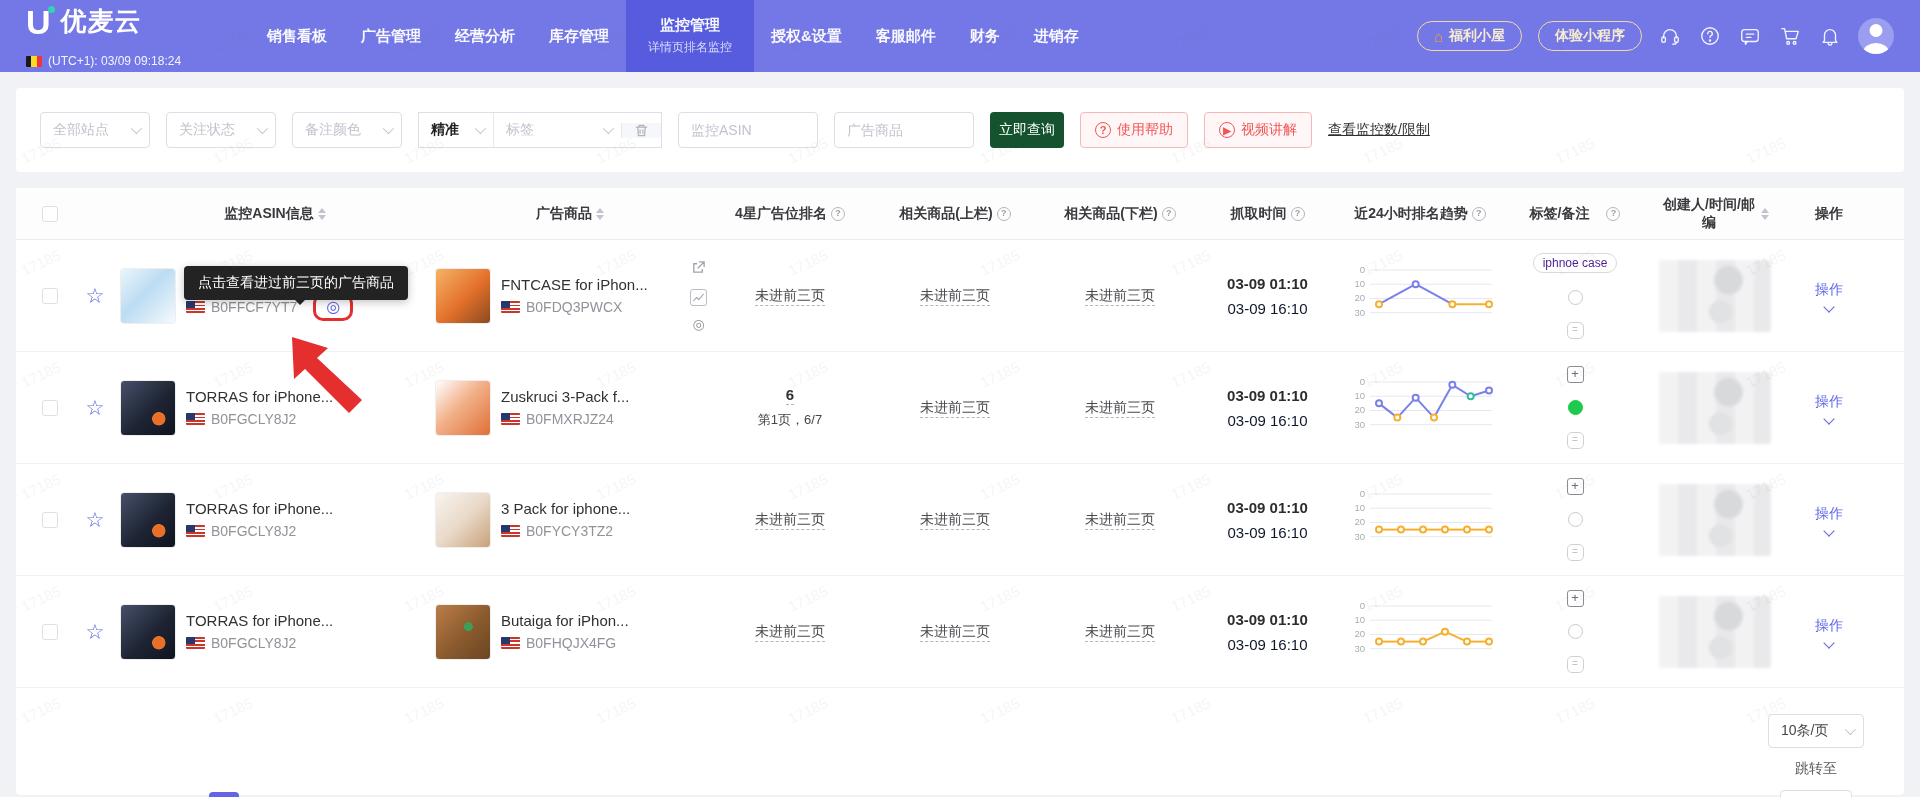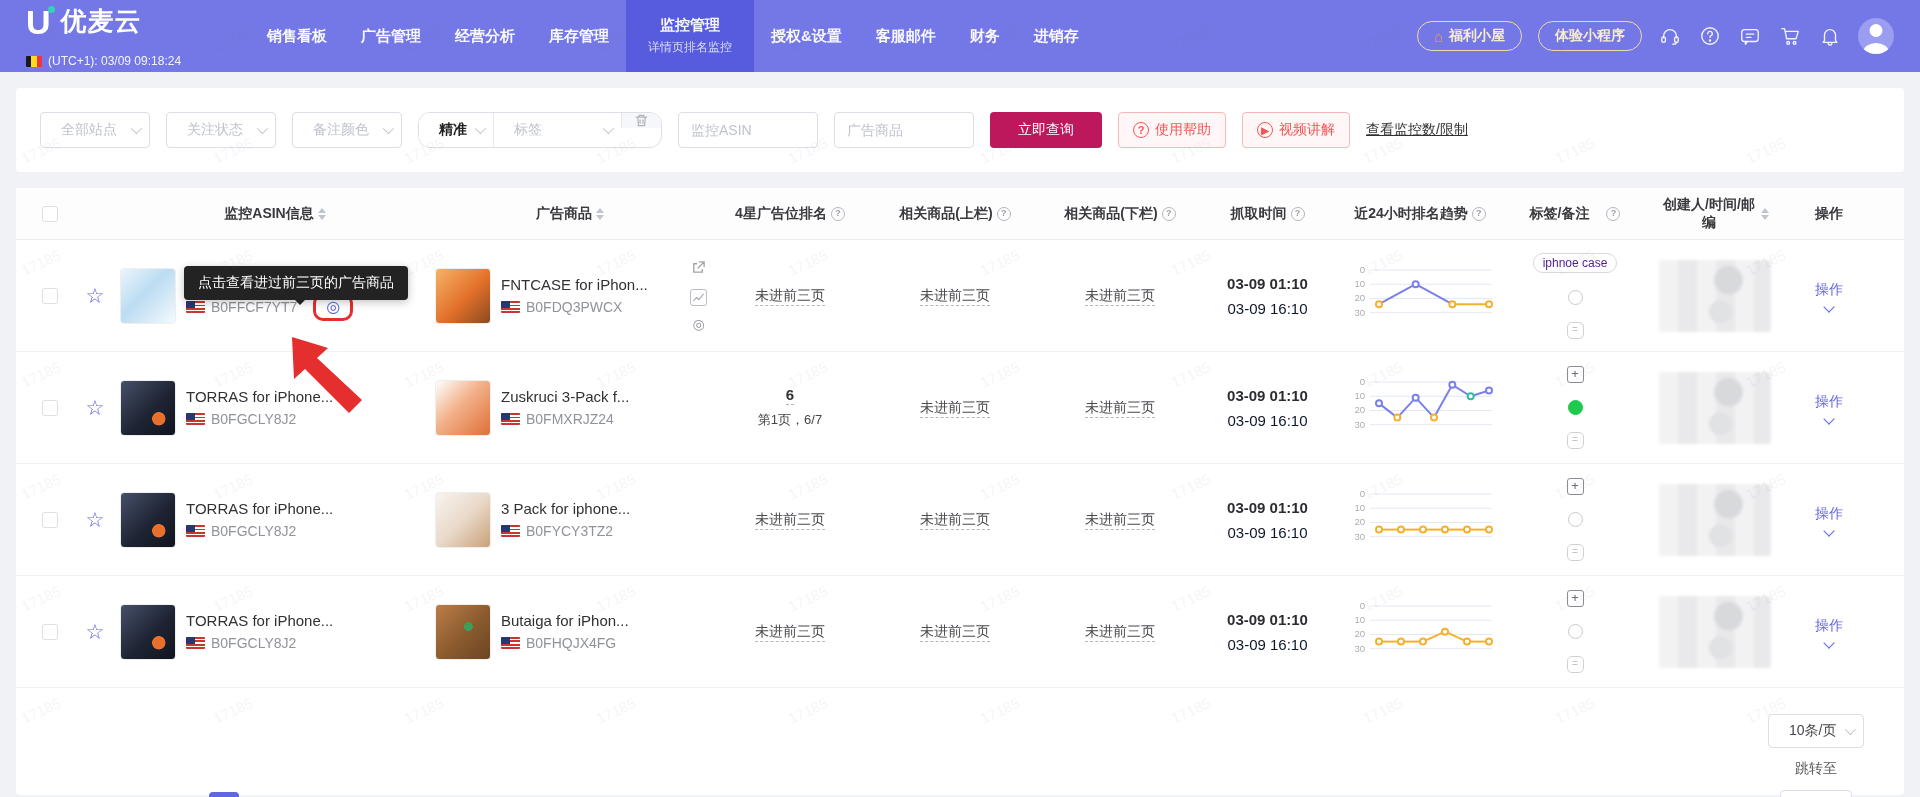--- a/index.html
+++ b/index.html
@@ -30,32 +30,32 @@
   .pill .house{color:#f5a623;font-size:15px;}
   .nav-icon{width:24px;height:24px;display:flex;align-items:center;justify-content:center;cursor:pointer;}
   .nav-icon svg{stroke:rgba(255,255,255,.9);fill:none;stroke-width:1.5;stroke-linecap:round;stroke-linejoin:round;}
   .avatar{width:36px;height:36px;border-radius:50%;background:#9a9df0;position:relative;overflow:hidden;cursor:pointer;}
   .avatar::before{content:"";position:absolute;top:6px;left:50%;transform:translateX(-50%);width:13px;height:13px;border-radius:50%;background:#fff;}
   .avatar::after{content:"";position:absolute;bottom:-7px;left:50%;transform:translateX(-50%);width:26px;height:18px;border-radius:50% 50% 0 0;background:#fff;}
 
   
   .filter-card{margin:16px;background:#fff;border-radius:4px;padding:24px;display:flex;align-items:center;gap:16px;position:relative;z-index:5;}
   .sel{height:36px;border:1px solid #dcdfe6;border-radius:4px;display:flex;align-items:center;justify-content:space-between;
-    padding:0 10px 0 20px;font-size:14px;color:#bfc3cc;background:#fff;cursor:pointer;}
+    padding:0 10px 0 12px;font-size:14px;color:#bfc3cc;background:#fff;cursor:pointer;}
   .sel .chev{width:8px;height:8px;border-right:1.5px solid #c0c4cc;border-bottom:1.5px solid #c0c4cc;transform:rotate(45deg) translateY(-2px);margin-left:8px;}
   .w110{width:110px;} .w140{width:140px;}
-  .compound{display:flex;align-items:flex-start;height:36px;border:1px solid #dcdfe6;border-radius:12px;overflow:hidden;}
+  .compound{display:flex;align-items:center;height:36px;border:1px solid #dcdfe6;border-radius:0;overflow:hidden;}
   .compound .sel{border:none;border-radius:0;height:100%;}
   .compound .sel.match{color:#222;font-weight:bold;width:74px;}
   .compound .sel.tagsel{border-left:1px solid #e7e9ee;width:128px;}
   .trash-btn{width:40px;background:#f6f7fa;border-left:1px solid #e7e9ee;display:flex;align-items:center;justify-content:center;cursor:pointer;}
   .trash-btn svg{stroke:#b0b3ba;fill:none;stroke-width:1.3;}
   .tinput{height:36px;border:1px solid #dcdfe6;border-radius:4px;padding:0 12px;font-size:14px;color:#333;outline:none;}
   .tinput::placeholder{color:#bfc3cc;}
-  .btn-primary{height:36px;background:#be185d;color:#fff;border:none;border-radius:4px;font-size:14px;padding:0 28px;cursor:pointer;}
+  .btn-primary{height:36px;background:#14532d;color:#fff;border:none;border-radius:4px;font-size:14px;padding:0 9px;cursor:pointer;}
   .btn-danger{height:36px;background:#fff7f7;color:#f25555;border:1px solid #f6b9b9;border-radius:4px;font-size:14px;
     padding:0 14px;cursor:pointer;display:flex;align-items:center;gap:6px;}
   .circ-q{width:16px;height:16px;border:1.3px solid #f25555;border-radius:50%;display:inline-flex;align-items:center;justify-content:center;font-size:11px;font-weight:bold;}
   .play-tri{font-size:10px;}
   .limit-link{font-size:14px;color:#303133;text-decoration:underline;cursor:pointer;white-space:nowrap;text-align:center;}
 
   
   .table-card{margin:0 16px;background:#fff;border-radius:4px;height:607px;position:relative;z-index:5;}
   .thead{display:flex;align-items:center;height:52px;border-bottom:1px solid #ececec;background:#fdfdfe;padding-left:14px;gap:5px;}
   .th{display:flex;align-items:center;justify-content:center;gap:4px;font-size:14px;font-weight:bold;color:#3a3a3e;text-align:center;line-height:1.25;}

